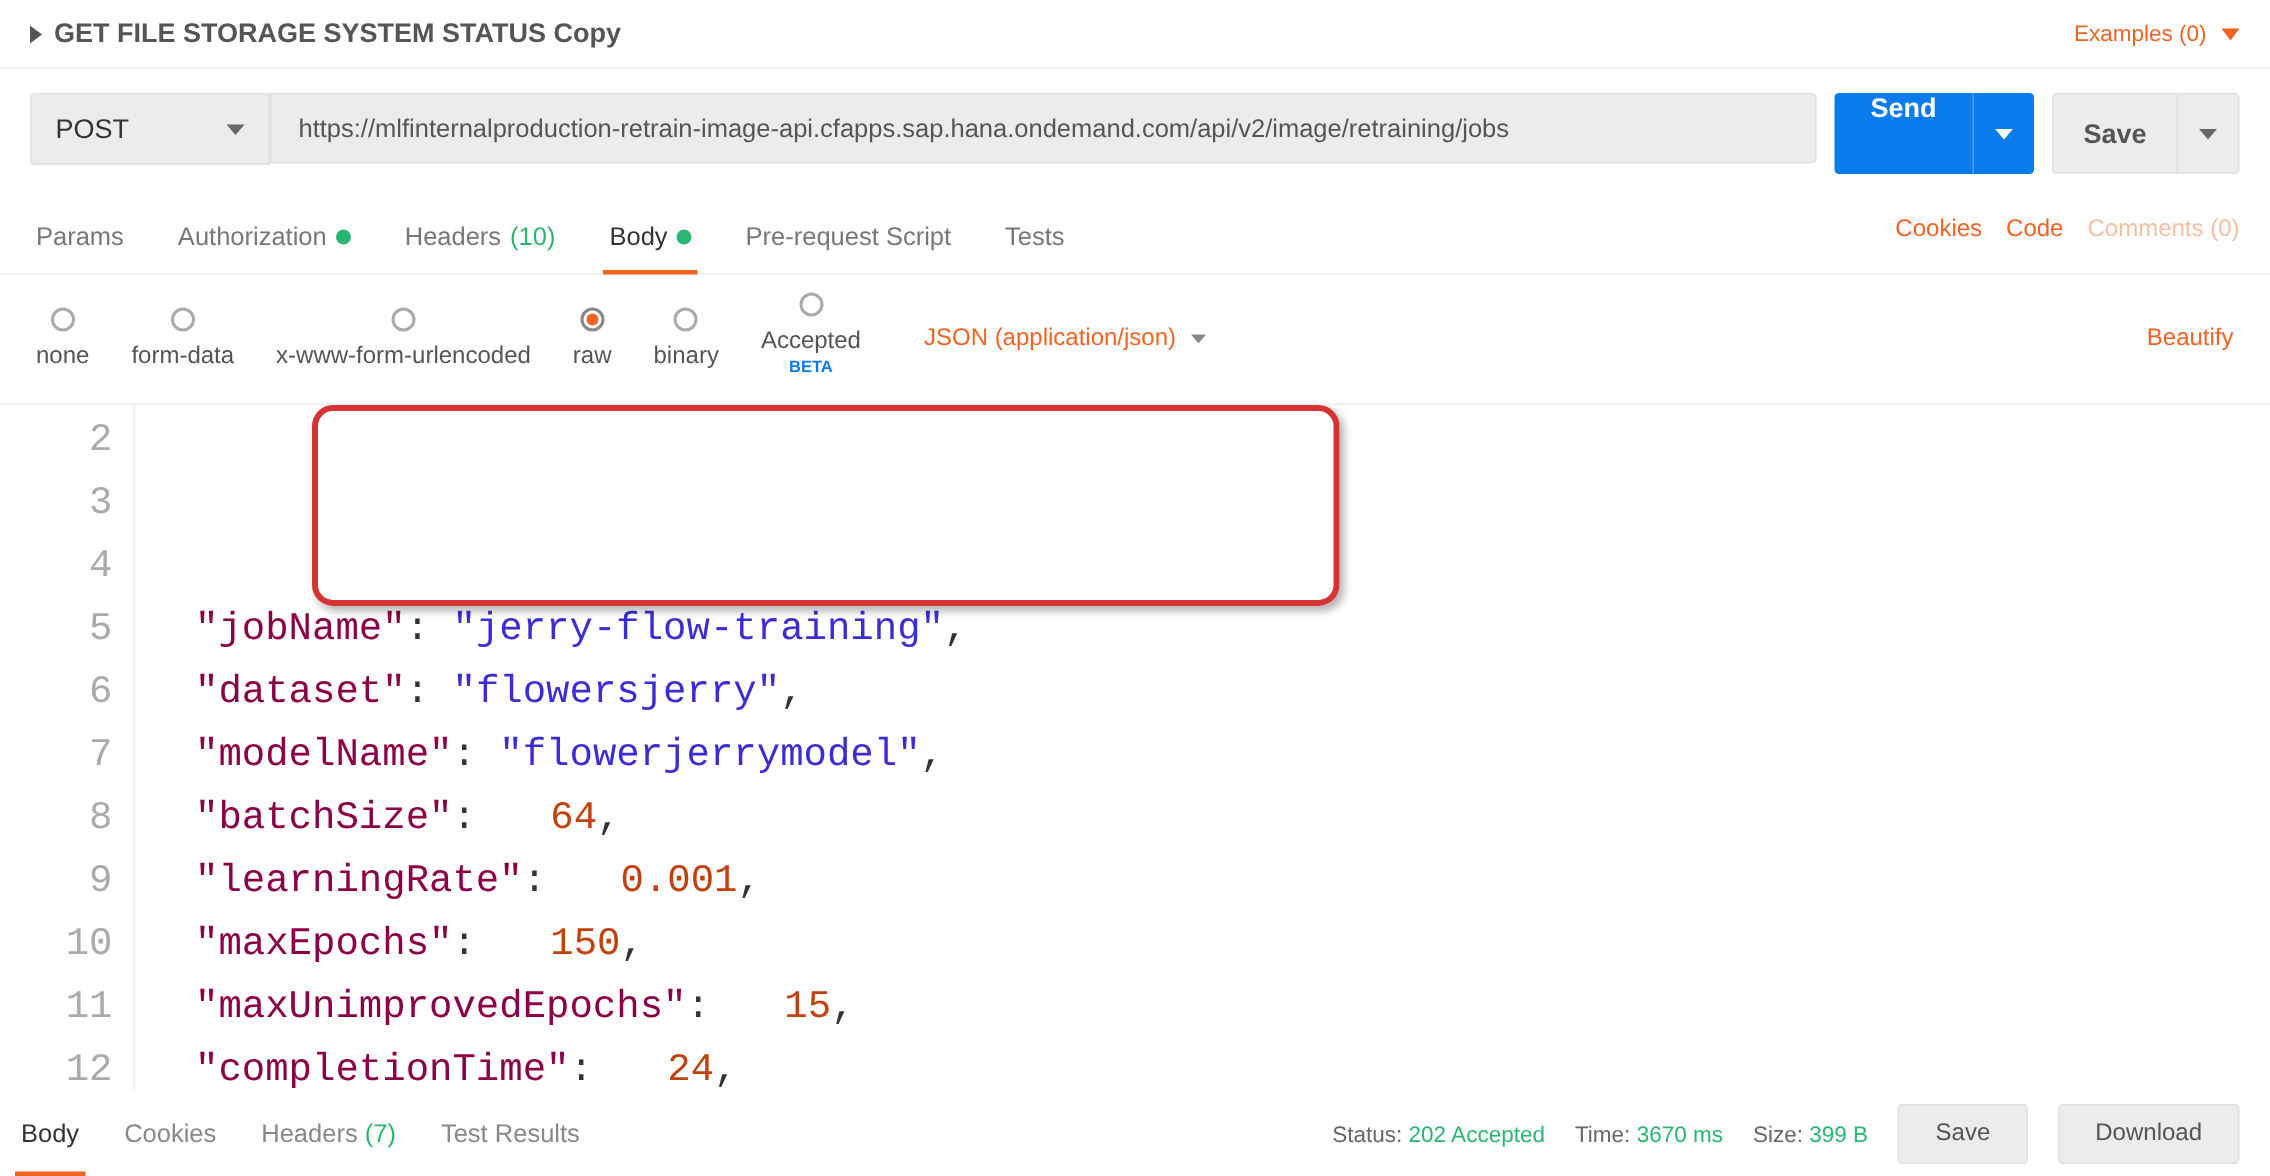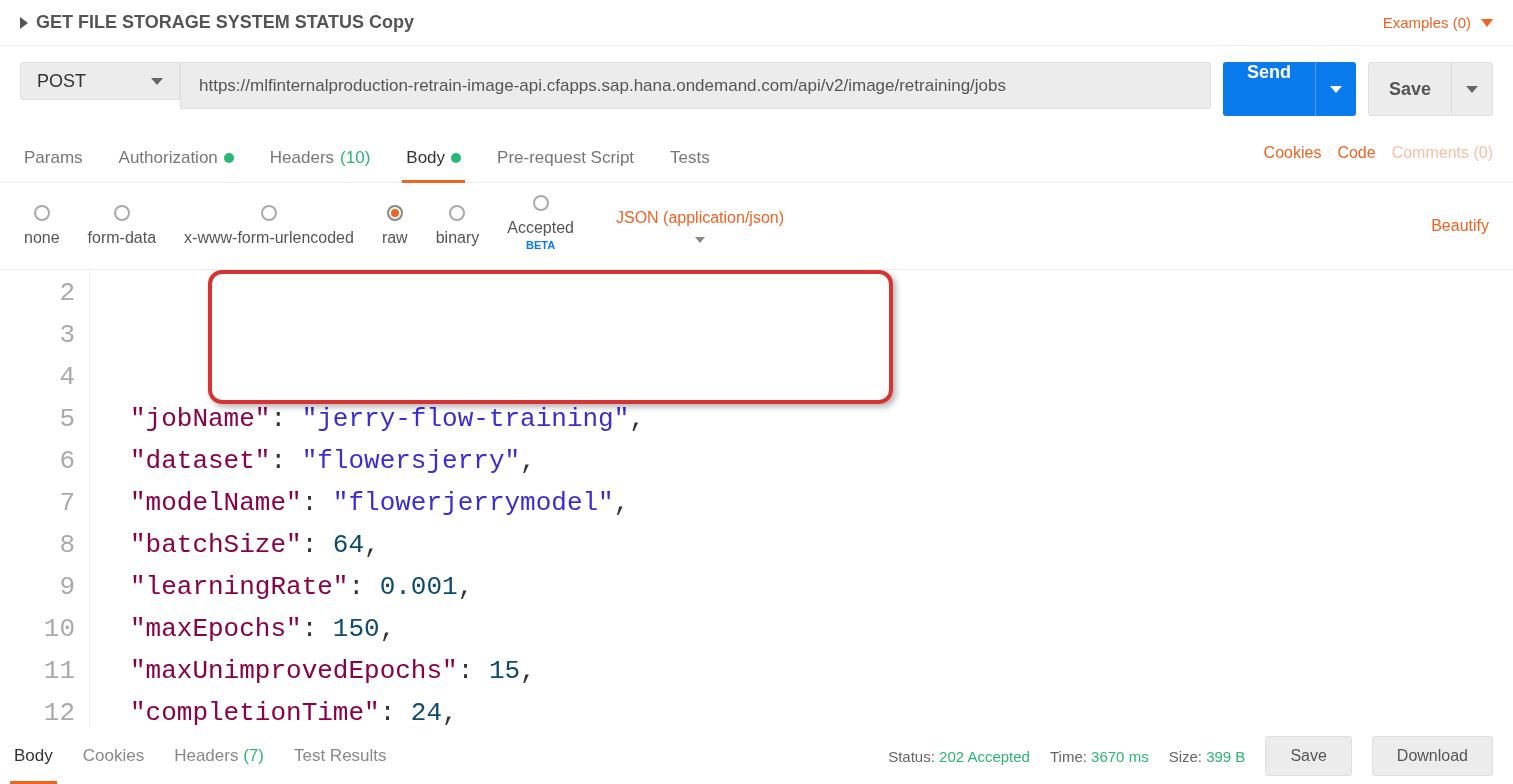--- a/index.html
+++ b/index.html
@@ -8,21 +8,21 @@
     
     .header-bar { display: flex; align-items: center; justify-content: space-between; padding: 12px 20px; border-bottom: 1px solid #ececec; }
     .header-left { display: flex; align-items: center; gap: 8px; }
     .caret-right { width: 0; height: 0; border-top: 6px solid transparent; border-bottom: 6px solid transparent; border-left: 8px solid #555; }
     .header-title { font-weight: 600; font-size: 18px; color: #555; }
     .examples-link { display: flex; align-items: center; gap: 10px; color: #f26322; font-size: 15px; }
     .caret-down-orange { width: 0; height: 0; border-left: 6px solid transparent; border-right: 6px solid transparent; border-top: 8px solid #f26322; }
 
     
     .url-row { display: flex; align-items: stretch; padding: 16px 20px 8px 20px; gap: 12px; }
-    .method-select { background: #ececec; border: 1px solid #e0e0e0; border-radius: 3px 0 0 3px; padding: 0 16px; display: flex; align-items: center; justify-content: space-between; width: 160px; height: 38px; font-size: 18px; color: #333; cursor: pointer; }
+    .method-select { background: #ececec; border: 1px solid #e0e0e0; border-radius: 3px 0 0 3px; padding: 0 16px; display: flex; align-items: center; justify-content: space-between; width: 160px; height: 48px; font-size: 18px; color: #333; cursor: pointer; }
     .method-caret { width: 0; height: 0; border-left: 6px solid transparent; border-right: 6px solid transparent; border-top: 7px solid #666; }
     .url-input { flex: 1; background: #ececec; border: 1px solid #e0e0e0; padding: 0 18px; font-size: 17px; color: #555; height: 47px; display: flex; align-items: center; border-radius: 0 3px 3px 0; margin-left: -12px; }
     .send-btn { background: #097bed; color: #fff; font-weight: 600; font-size: 18px; border: none; border-radius: 3px; display: flex; align-items: stretch; height: 54px; cursor: pointer; }
     .send-main { padding: 0 24px; display: flex; align-items: flex-start; }
     .send-caret-wrap { border-left: 1px solid rgba(255,255,255,0.3); padding: 0 14px; display: flex; align-items: center; }
     .send-caret { width: 0; height: 0; border-left: 6px solid transparent; border-right: 6px solid transparent; border-top: 7px solid #fff; }
     .save-btn { background: #ececec; color: #555; font-weight: 600; font-size: 18px; border: 1px solid #e0e0e0; border-radius: 3px; display: flex; align-items: stretch; height: 54px; cursor: pointer; }
     .save-main { padding: 0 20px; display: flex; align-items: center; }
     .save-caret-wrap { border-left: 1px solid #ddd; padding: 0 14px; display: flex; align-items: center; }
 
@@ -39,37 +39,37 @@
     .link-disabled { color: #f5c0a5; cursor: pointer; }
 
     
     .body-type-row { display: flex; align-items: center; justify-content: space-between; padding: 12px 24px; border-bottom: 1px solid #ececec; }
     .body-types { display: flex; gap: 28px; align-items: center; }
     .radio-opt { display: flex; align-items: center; gap: 8px; font-size: 16px; color: #555; cursor: pointer; flex-direction: column; }
     .radio-circle { width: 16px; height: 16px; border-radius: 50%; border: 2px solid #aaa; background: #fff; display: inline-block; position: relative; }
     .radio-circle.checked { border-color: #888; }
     .radio-circle.checked::after { content: ''; position: absolute; top: 2px; left: 2px; width: 8px; height: 8px; border-radius: 50%; background: #f26322; }
     .beta-badge { color: #097bed; font-size: 11px; font-weight: 700; position: relative; top: -6px; }
-    .content-type-sel { display: flex; align-items: center; gap: 10px; color: #f26322; font-size: 16px; cursor: pointer; margin-left: 14px; flex-direction: column; }
+    .content-type-sel { display: flex; align-items: center; gap: 10px; color: #f26322; font-size: 16px; cursor: pointer; margin-left: 14px; }
     .ct-caret { width: 0; height: 0; border-left: 5px solid transparent; border-right: 5px solid transparent; border-top: 6px solid #888; }
     .beautify { color: #f26322; font-size: 16px; cursor: pointer; }
 
     
     .editor { display: flex; height: 458px; font-family: "Courier New", monospace; font-size: 26px; line-height: 42px; overflow: hidden; position: relative; }
     .gutter { width: 90px; background: #fff; text-align: right; padding-right: 14px; color: #aaa; padding-top: 2px; border-right: 1px solid #eee; user-select: none; }
     .gutter div { height: 42px; }
     .code-area { flex: 1; padding-left: 40px; padding-top: 2px; position: relative; white-space: pre; background: #fff; }
     .code-line { height: 42px; display: flex; align-items: center; }
     .editor .hl-line-bg { position: absolute; left: 0; right: 0; height: 42px; background: #e9f0f7; z-index: 0; pointer-events: none; }
     
     .editor .hl-line-bg { top: 170px; }
     .gutter, .code-area { position: relative; z-index: 1; }
     .tok-key { color: #8b0046; }
     .tok-str { color: #3b2cd5; }
-    .tok-num { color: #0c4a6e; }
+    .tok-num { color: #c2410c; margin-left: 34px; }
     .tok-punc { color: #333; }
     
     .annotation-box { position: absolute; border: 4px solid #d63333; border-radius: 14px; box-shadow: 3px 3px 6px rgba(0,0,0,0.3); pointer-events: none; z-index: 5; }
     
     .annotation-box { top: 0px; left: 118px; width: 685px; height: 134px; }
 
     .scrollbar-v { position: absolute; right: 0; top: 264px; width: 13px; height: 454px; background: #f4f4f4; }
     .scrollbar-thumb { position: absolute; right: 0; top: 0; width: 13px; height: 380px; background: #cfcfcf; border-radius: 2px; }
 
     

